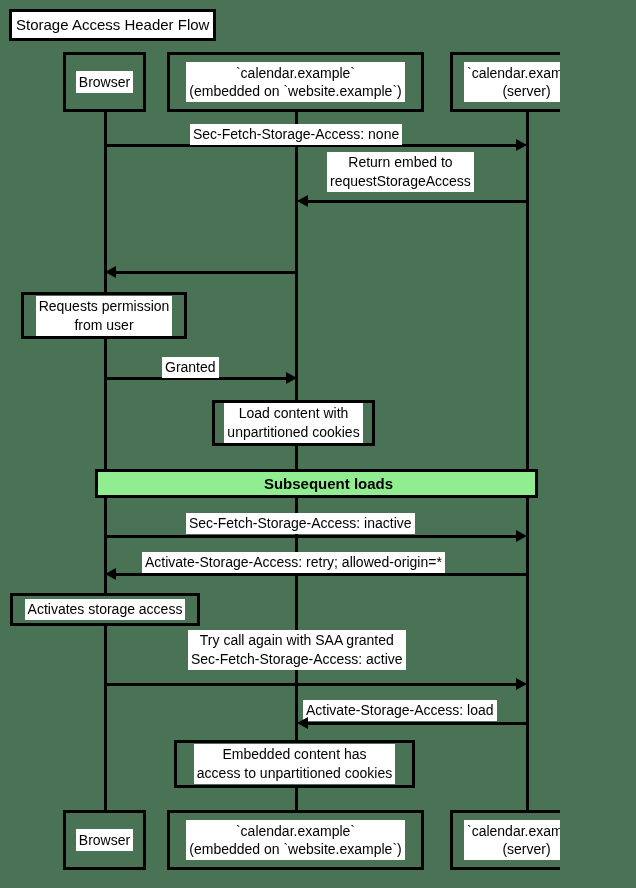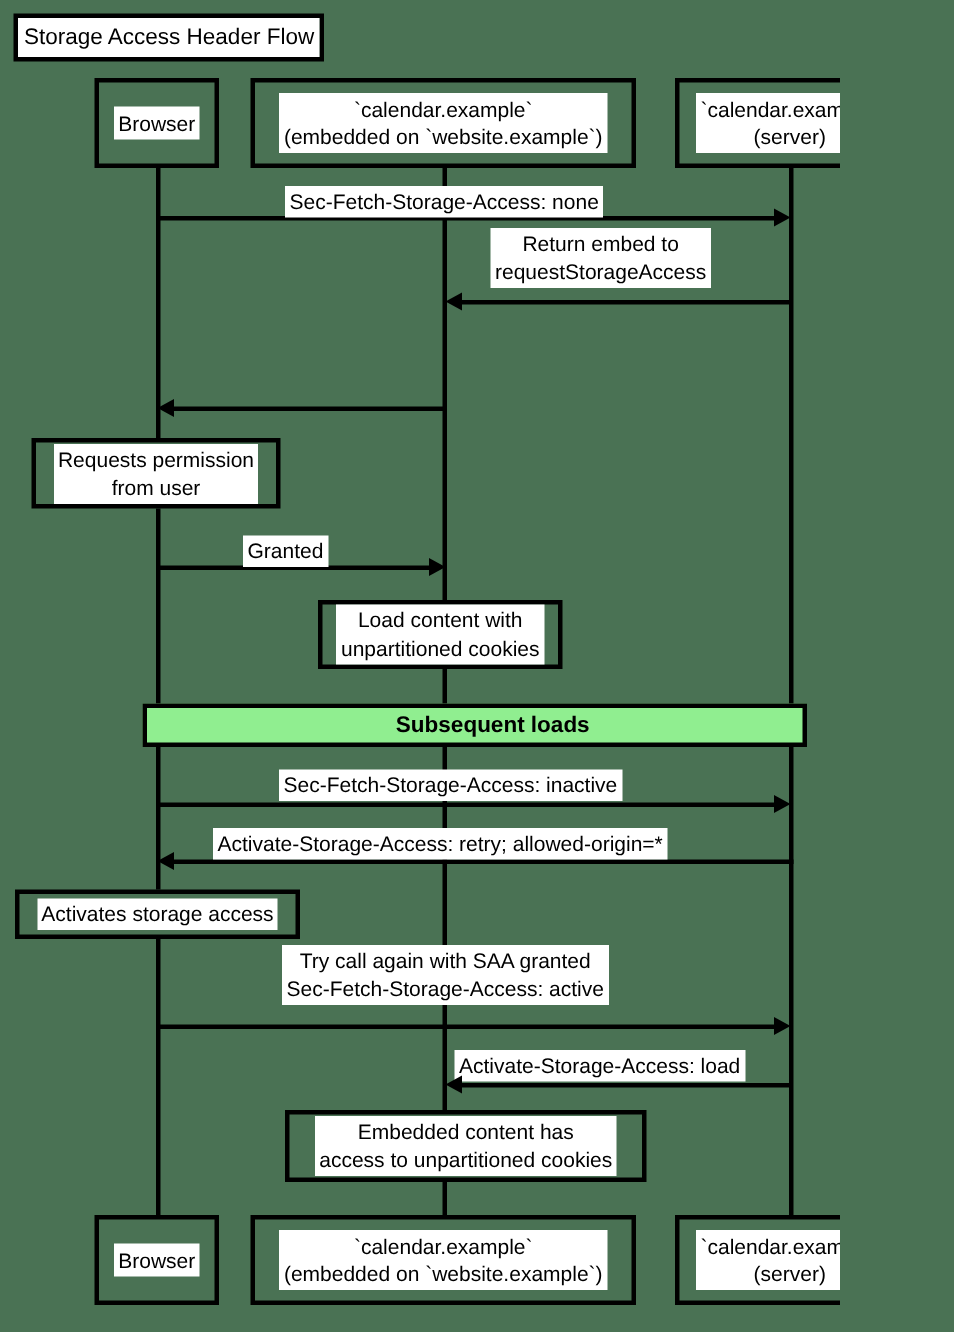--- a/index.html
+++ b/index.html
@@ -213,21 +213,21 @@
 
   <div class="msg-label" style="left:188px; top:630px;">Try call again with SAA granted
 Sec-Fetch-Storage-Access: active</div>
   <div class="msg-line" style="left:105px; top:683px; width:412px;"></div>
   <div class="arrow-head right" style="left:516px; top:678px;"></div>
 
   <div class="msg-label" style="left:303px; top:668px;margin-top:32px;">Activate-Storage-Access: load</div>
   <div class="msg-line" style="left:307px; top:722px; width:221px;"></div>
   <div class="arrow-head left" style="left:297px; top:717px;"></div>
 
-  <div class="note" style="left:174px; top:740px; width:241px; height:48px;margin-left:16px;">
+  <div class="note" style="left:174px; top:740px; width:241px; height:48px;">
     <span class="note-text">Embedded content has
 access to unpartitioned cookies</span>
   </div>
 
   <div class="participant" style="left:63px; top:810px; width:83px; height:60px;">
     <span class="p-label">Browser</span>
   </div>
   <div class="participant" style="left:167px; top:810px; width:257px; height:60px;">
     <span class="p-label">`calendar.example`
 (embedded on `website.example`)</span>

